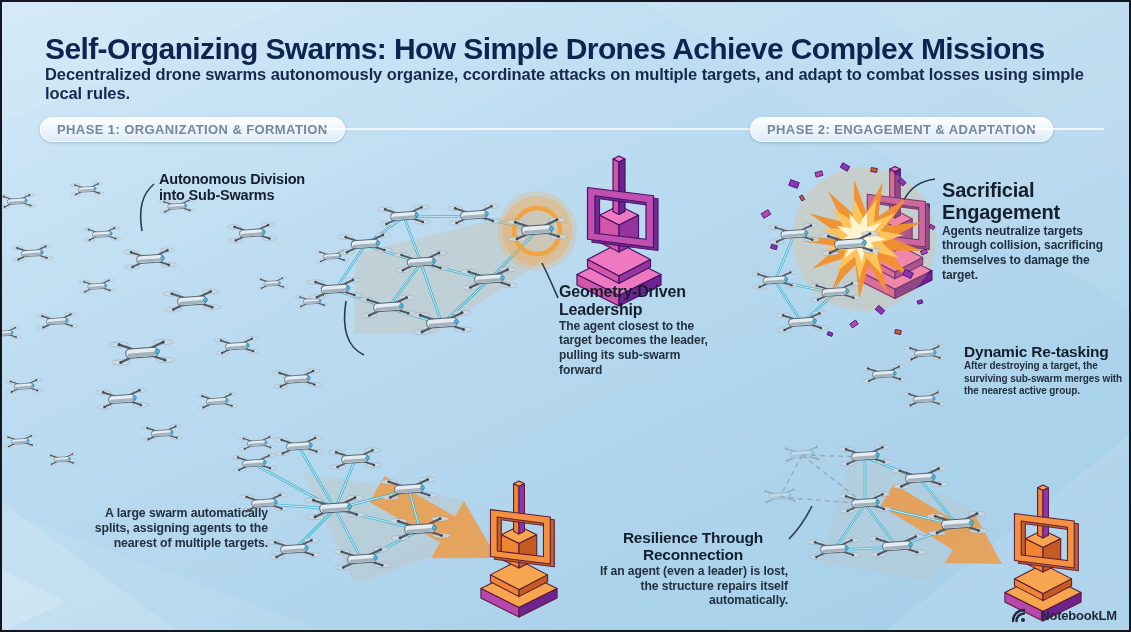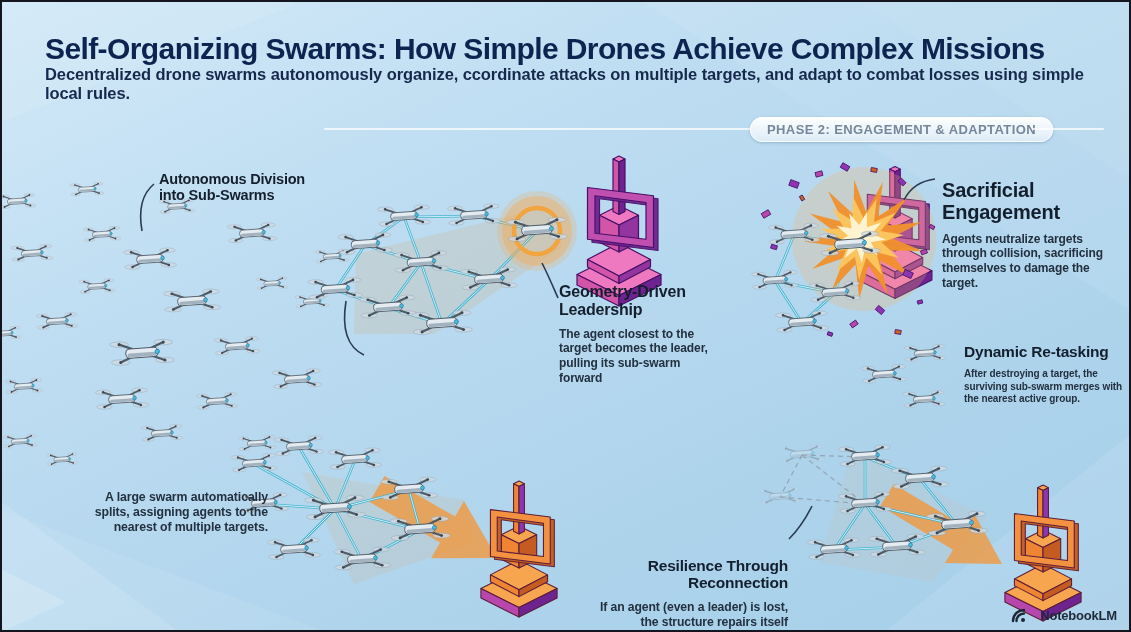--- a/index.html
+++ b/index.html
@@ -16,21 +16,21 @@
   .subtitle{font-size:16.5px;font-weight:600;color:#16294c;margin-top:0;letter-spacing:-0.1px;}
   .pill{
     position:absolute;height:25px;line-height:25px;padding:0 17px;border-radius:13px;
     background:linear-gradient(#feffff,#dcebf7);
     box-shadow:0 1px 3px rgba(70,110,150,.35), inset 0 0 0 1px rgba(255,255,255,.8);
     color:#76879b;font-size:13px;font-weight:700;letter-spacing:.4px;white-space:nowrap;
   }
   .pill-line{position:absolute;height:2px;background:rgba(255,255,255,.75);border-radius:1px;}
   .callout{position:absolute;}
   .co-title{font-weight:800;color:#141f2e;line-height:1.12;letter-spacing:-0.2px;}
-  .co-body{font-weight:600;color:#23303f;line-height:1.22;margin-top:8px;letter-spacing:-0.1px;}
+  .co-body{font-weight:600;color:#23303f;line-height:1.22;margin-top:0;letter-spacing:-0.1px;}
   .brand{
     position:absolute;right:12px;bottom:7px;display:flex;align-items:center;gap:13px;
     color:#1d2838;font-size:13px;font-weight:700;letter-spacing:-0.2px;
   }
 </style>
 </head>
 <body>
 
 <div class="canvas">
 
@@ -297,20 +297,21 @@
       <path d="M933,177 C917,179 907,188 902,198"></path>
       <path d="M787,537 C797,527 804,516 810,504"></path>
     </g>
   </svg>
 
   <div class="hdr">
     <div class="title">Self-Organizing Swarms: How Simple Drones Achieve Complex Missions</div>
     <div class="subtitle">Decentralized drone swarms autonomously organize, ccordinate attacks on multiple targets, and adapt to combat losses using simple local rules.</div>
   </div>
 
+  <div class="pill" style="left:38px;top:115px;">PHASE 1: ORGANIZATION &amp; FORMATION</div>
   <div class="pill-line" style="left:322px;top:126px;width:444px;"></div>
   <div class="pill" style="left:748px;top:115px;">PHASE 2: ENGAGEMENT &amp; ADAPTATION</div>
   <div class="pill-line" style="left:1030px;top:126px;width:72px;"></div>
 
   <div class="callout" style="left:157px;top:169px;width:148px;">
     <div class="co-title" style="font-size:14.5px;">Autonomous Division into Sub-Swarms</div>
   </div>
 
 
   <div class="callout" style="left:557px;top:281px;width:163px;">
@@ -322,25 +323,25 @@
     <div class="co-title" style="font-size:20px;">Sacrificial Engagement</div>
     <div class="co-body" style="font-size:12px;">Agents neutralize targets through collision, sacrificing themselves to damage the target.</div>
   </div>
 
   <div class="callout" style="left:962px;top:341px;width:168px;">
     <div class="co-title" style="font-size:15.5px;">Dynamic Re-tasking</div>
     <div class="co-body" style="font-size:10px;">After destroying a target, the surviving sub-swarm merges with the nearest active group.</div>
   </div>
 
   <div class="callout" style="left:84px;top:488px;width:182px;">
-    <div class="co-body" style="font-size:12.3px;text-align:right;margin-top:0;">A large swarm automatically splits, assigning agents to the nearest of multiple targets.</div>
+    <div class="co-body" style="font-size:12.3px;text-align:right;margin-top:16px;">A large swarm automatically splits, assigning agents to the nearest of multiple targets.</div>
   </div>
 
   <div class="callout" style="left:596px;top:527px;width:190px;">
-    <div class="co-title" style="font-size:15.5px;text-align:right;margin-top:28px;">Resilience Through Reconnection</div>
+    <div class="co-title" style="font-size:15.5px;text-align:center;">Resilience Through Reconnection</div>
     <div class="co-body" style="font-size:12.2px;text-align:right;">If an agent (even a leader) is lost, the structure repairs itself automatically.</div>
   </div>
 
   <div class="brand">
     <svg width="16" height="15" viewBox="0 0 16 15">
       <path d="M2,13 A11,11 0 0 1 13,2" stroke="#1d2838" stroke-width="2.4" fill="none" stroke-linecap="round"></path>
       <path d="M5.5,13 A7.5,7.5 0 0 1 13,5.5" stroke="#1d2838" stroke-width="2.4" fill="none" stroke-linecap="round"></path>
       <circle cx="12" cy="12" r="2" fill="#1d2838"></circle>
     </svg>
     <span>NotebookLM</span>

